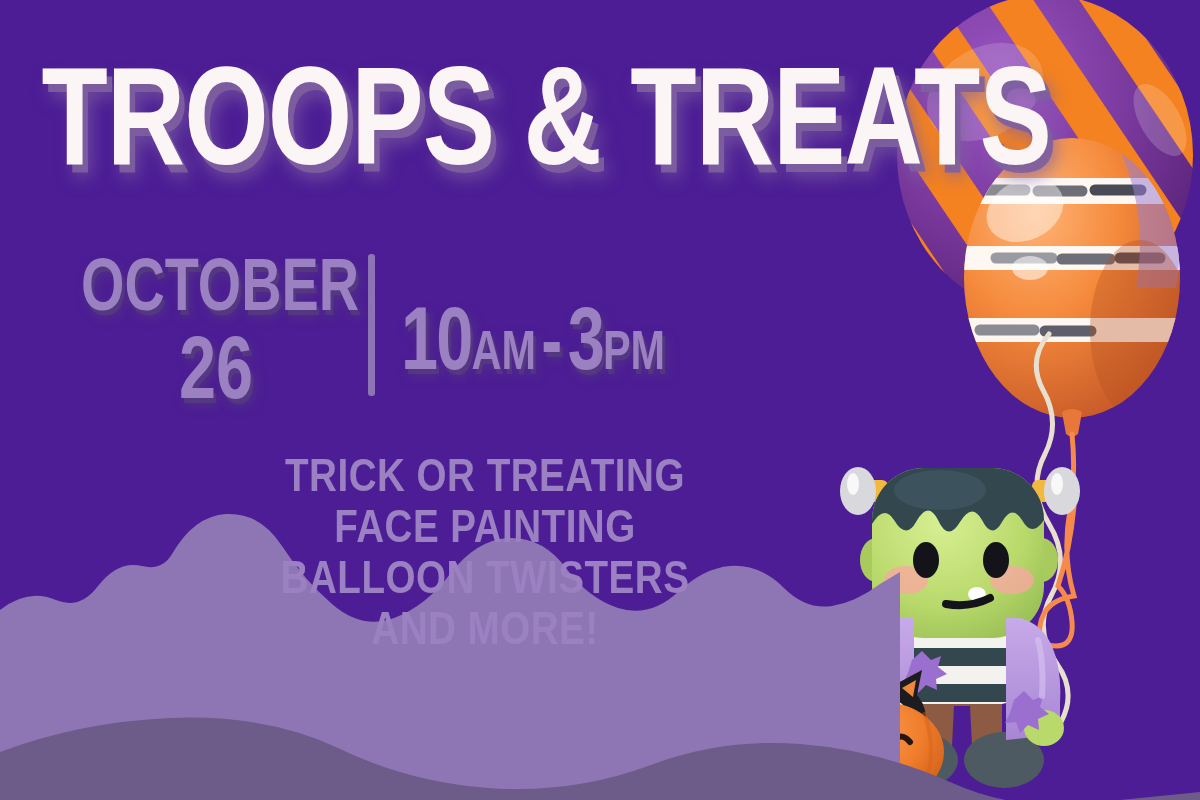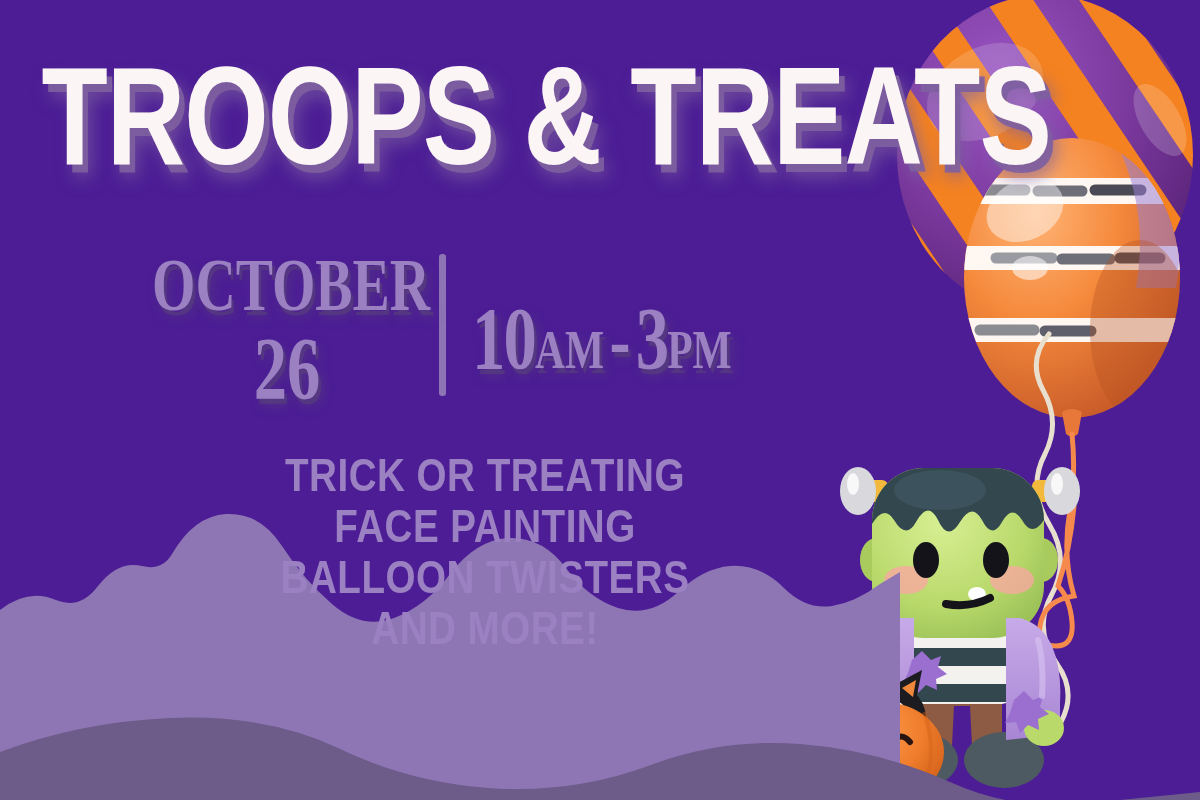--- a/index.html
+++ b/index.html
@@ -40,23 +40,22 @@
        9px 11px 16px rgba(126,96,160,.75);
     z-index:6;
     white-space:nowrap;
   }
 
   .datetime {
     position:absolute;
     left:0; top:238px; width:760px;
     display:flex;
     align-items:center;
-    justify-content:flex-end;
+    justify-content:center;
     z-index:5;
-    font-family:Liberation Serif, serif;
   }
   .date-block {
     width:300px;
     text-align:center;
     color:#9b80c2;
     font-weight:bold;
     line-height:.98;
     text-shadow:3px 4px 0 rgba(90,70,120,.55), 5px 6px 10px rgba(90,70,120,.5);
     transform:scaleX(0.9) scaleY(1.2);
     transform-origin:center top;

